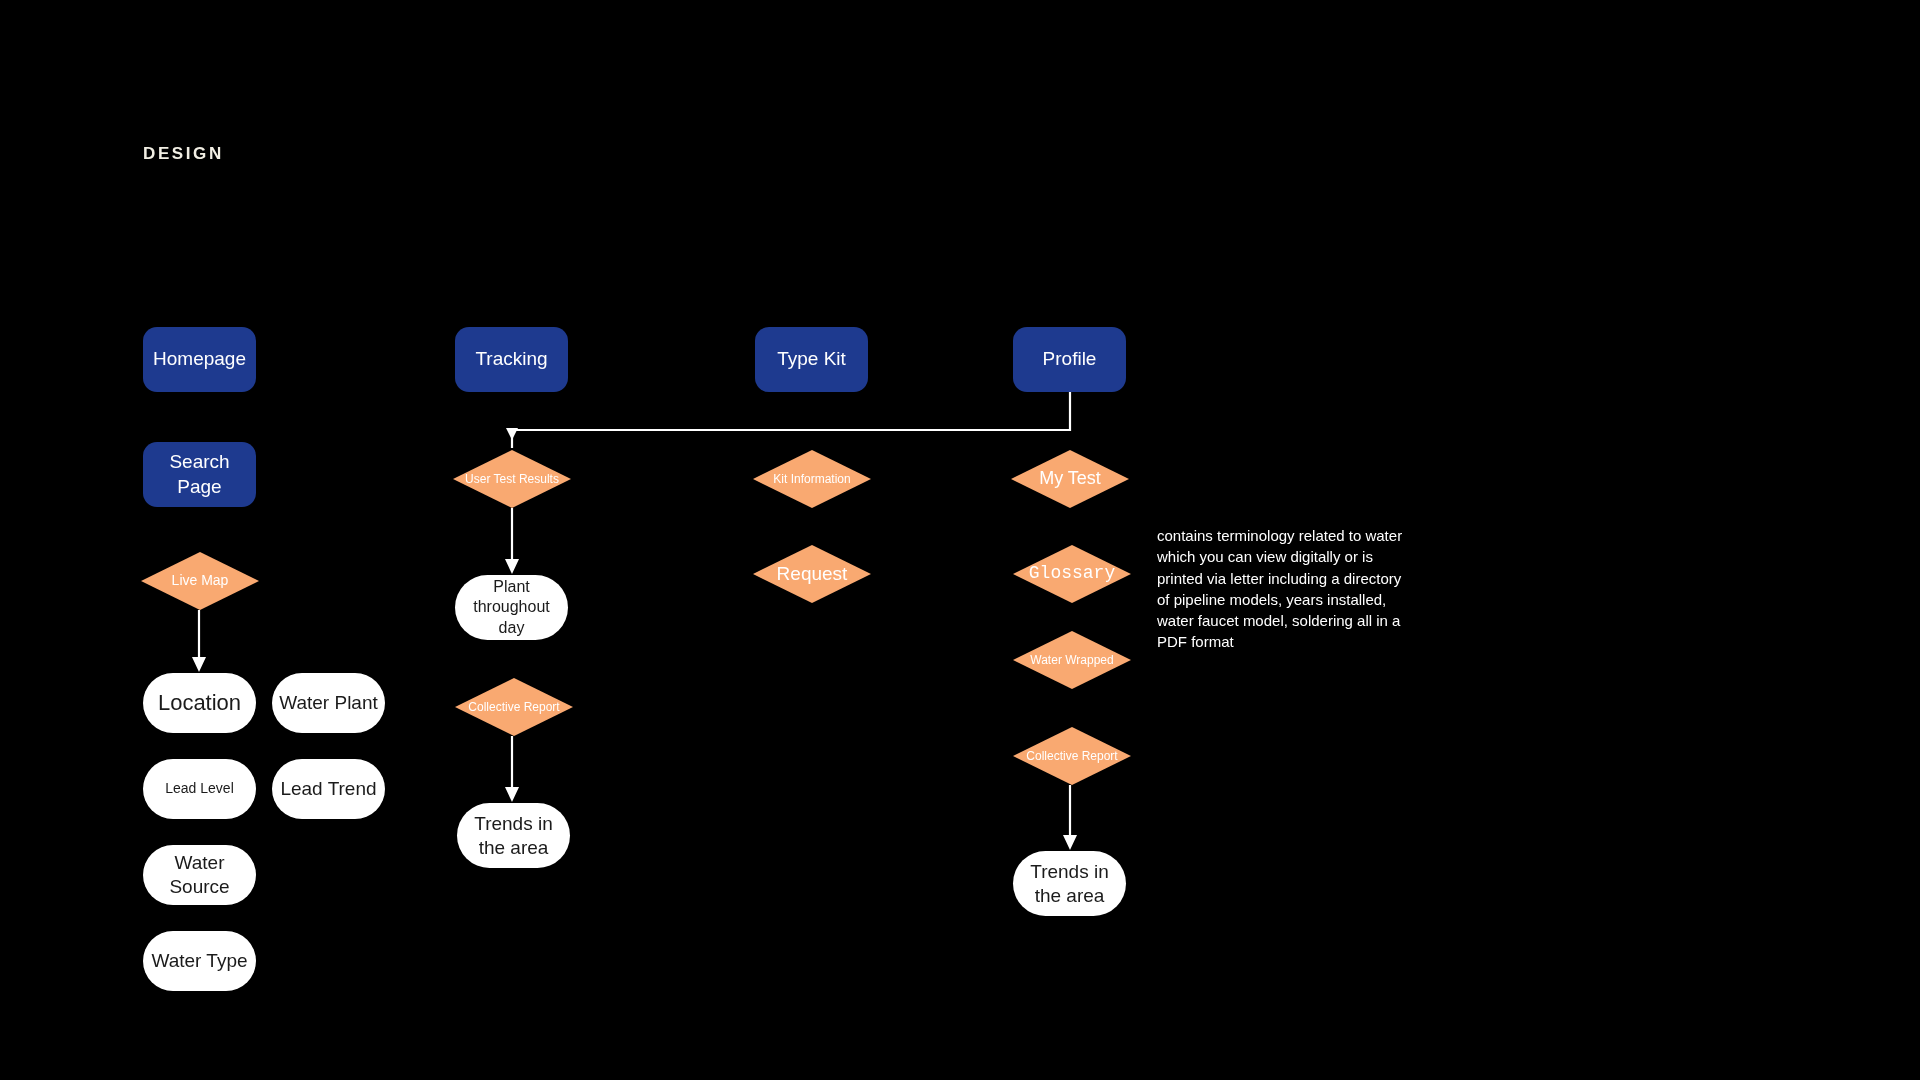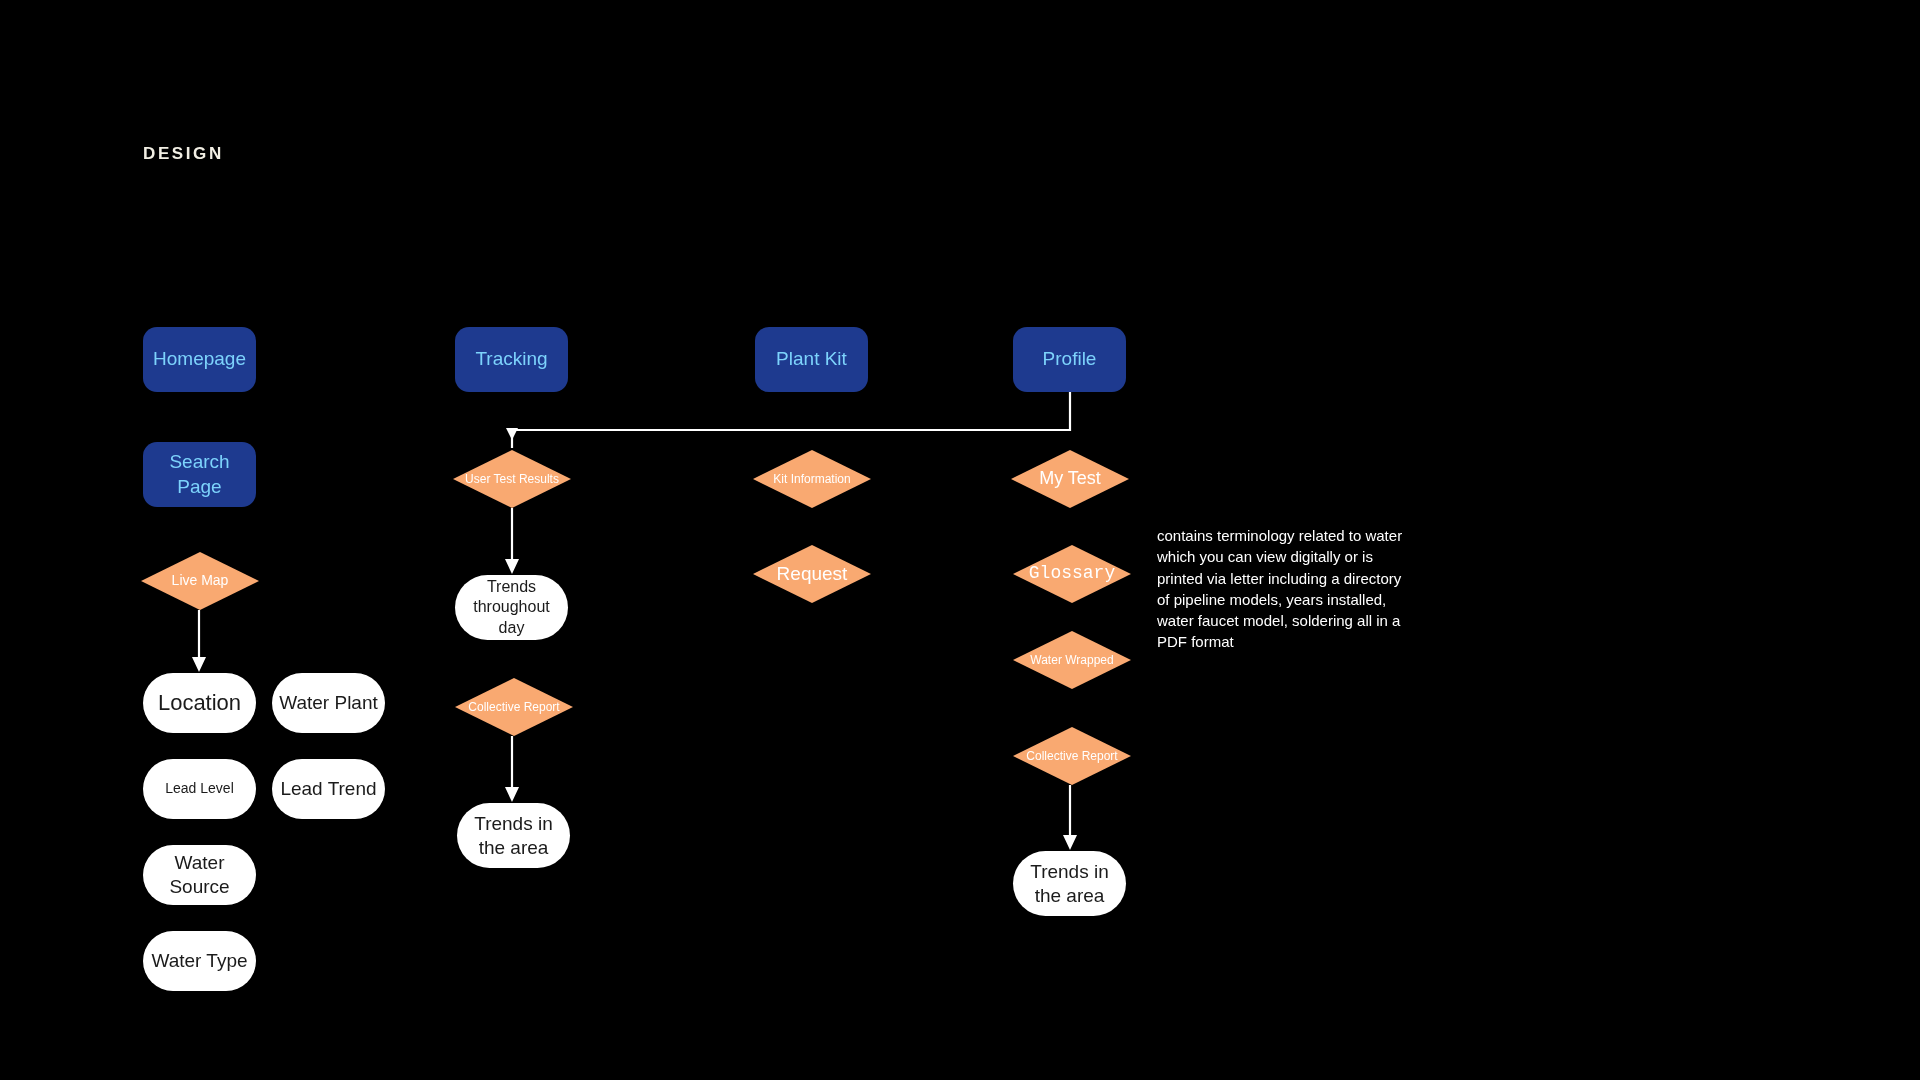--- a/index.html
+++ b/index.html
@@ -51,21 +51,21 @@
     align-items: center;
     justify-content: center;
     text-align: center;
     box-sizing: border-box;
   }
 
   
   .rect-node {
     background: #1e3a8f;
     border-radius: 14px;
-    color: #7dd3fc;
+    color: #ffffff;
     line-height: 1.28;
   }
 
   
   .diamond-node {
     background: #f9a971;
     clip-path: polygon(50% 0%, 100% 50%, 50% 100%, 0% 50%);
     color: #ffffff;
     line-height: 1.22;
   }
@@ -163,33 +163,33 @@
 
   <div class="node rect-node" style="left:455px; top:327px; width:113px; height:65px; font-size:19px;">
     <span>Tracking</span>
   </div>
 
   <div class="node diamond-node" style="left:453px; top:450px; width:118px; height:58px; font-size:12px;">
     <span>User Test Results</span>
   </div>
 
   <div class="node oval-node" style="left:455px; top:575px; width:113px; height:65px; font-size:16px;">
-    <span>Trends throughout day</span>
+    <span>Plant throughout day</span>
   </div>
 
   <div class="node diamond-node" style="left:455px; top:678px; width:118px; height:58px; font-size:12px;">
     <span>Collective Report</span>
   </div>
 
   <div class="node oval-node" style="left:457px; top:803px; width:113px; height:65px; font-size:19px;">
     <span>Trends in the area</span>
   </div>
 
   <div class="node rect-node" style="left:755px; top:327px; width:113px; height:65px; font-size:19px;">
-    <span>Plant Kit</span>
+    <span>Type Kit</span>
   </div>
 
   <div class="node diamond-node" style="left:753px; top:450px; width:118px; height:58px; font-size:12px;">
     <span>Kit Information</span>
   </div>
 
   <div class="node diamond-node" style="left:753px; top:545px; width:118px; height:58px; font-size:19px;">
     <span>Request</span>
   </div>
 

